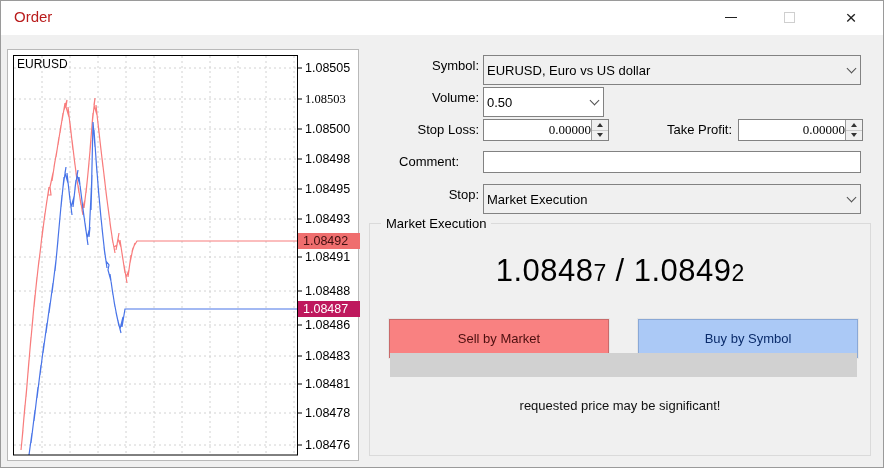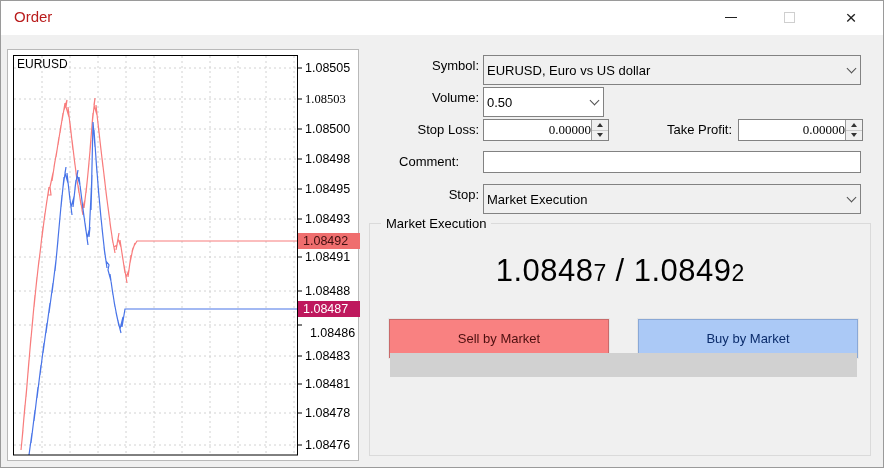--- a/index.html
+++ b/index.html
@@ -113,21 +113,21 @@
   <div class="symbol-watermark">EURUSD</div>
   <div id="price-axis">
       <div class="axis-label" style="top: 10px;">1.08505</div>
       <div class="axis-label" style="top: 41px; font-family: Liberation Serif, serif;">1.08503</div>
       <div class="axis-label" style="top: 71px;">1.08500</div>
       <div class="axis-label" style="top: 101px;">1.08498</div>
       <div class="axis-label" style="top: 131px;">1.08495</div>
       <div class="axis-label" style="top: 161px;">1.08493</div>
       <div class="axis-label" style="top: 199px;">1.08491</div>
       <div class="axis-label" style="top: 233px;">1.08488</div>
-      <div class="axis-label" style="top: 275px; text-align: center;">1.08486</div>
+      <div class="axis-label" style="top: 267px;">1.08486</div>
       <div class="axis-label" style="top: 298px;">1.08483</div>
       <div class="axis-label" style="top: 326px;">1.08481</div>
       <div class="axis-label" style="top: 355px;">1.08478</div>
       <div class="axis-label" style="top: 387px;">1.08476</div>
     </div>
   <div class="price-tag" id="ask-tag" style="top: 183px; background: rgb(239, 110, 110); color: rgb(64, 16, 16);">1.08492</div>
   <div class="price-tag" id="bid-tag" style="top: 251px; background: #be185d; color: rgb(255, 255, 255);">1.08487</div>
 </div>
 
 <div class="flabel" style="left:360px; top:57px; width:118px;">Symbol:</div>
@@ -178,18 +178,19 @@
 </div>
 
 <div class="groupbox"></div>
 <div class="group-title">Market Execution</div>
 
 <div class="quote">
   <span class="q-big">1.0848</span><span class="q-small">7</span><span class="q-big"> / </span><span class="q-big">1.0849</span><span class="q-small">2</span>
 </div>
 
 <button class="trade-btn sell">Sell by Market</button>
-<button class="trade-btn buy">Buy by Market</button>
+<button class="trade-btn buy">Buy by Symbol</button>
 
 <div class="progress-bar"></div>
 
 <div class="warning">
+  <div>requested price may be significant!</div>
 </div>
 
 </body></html>

